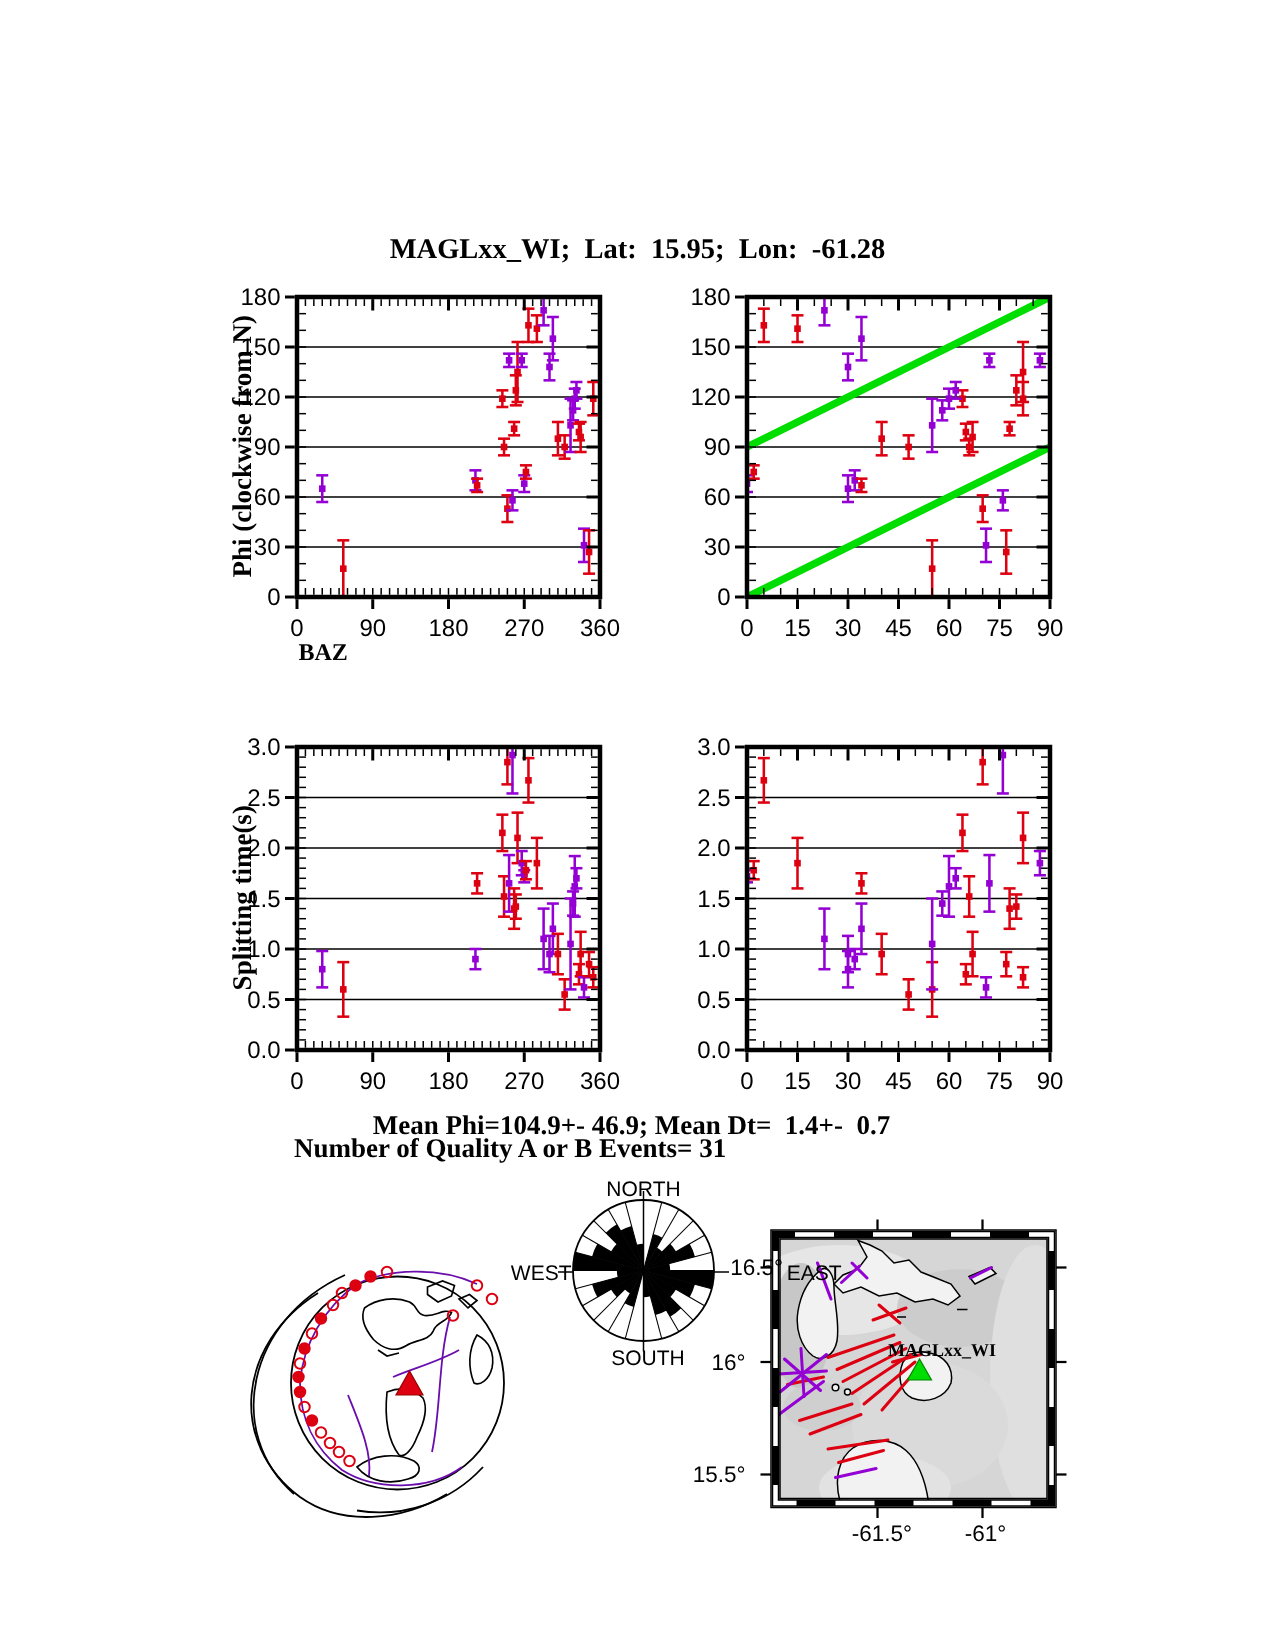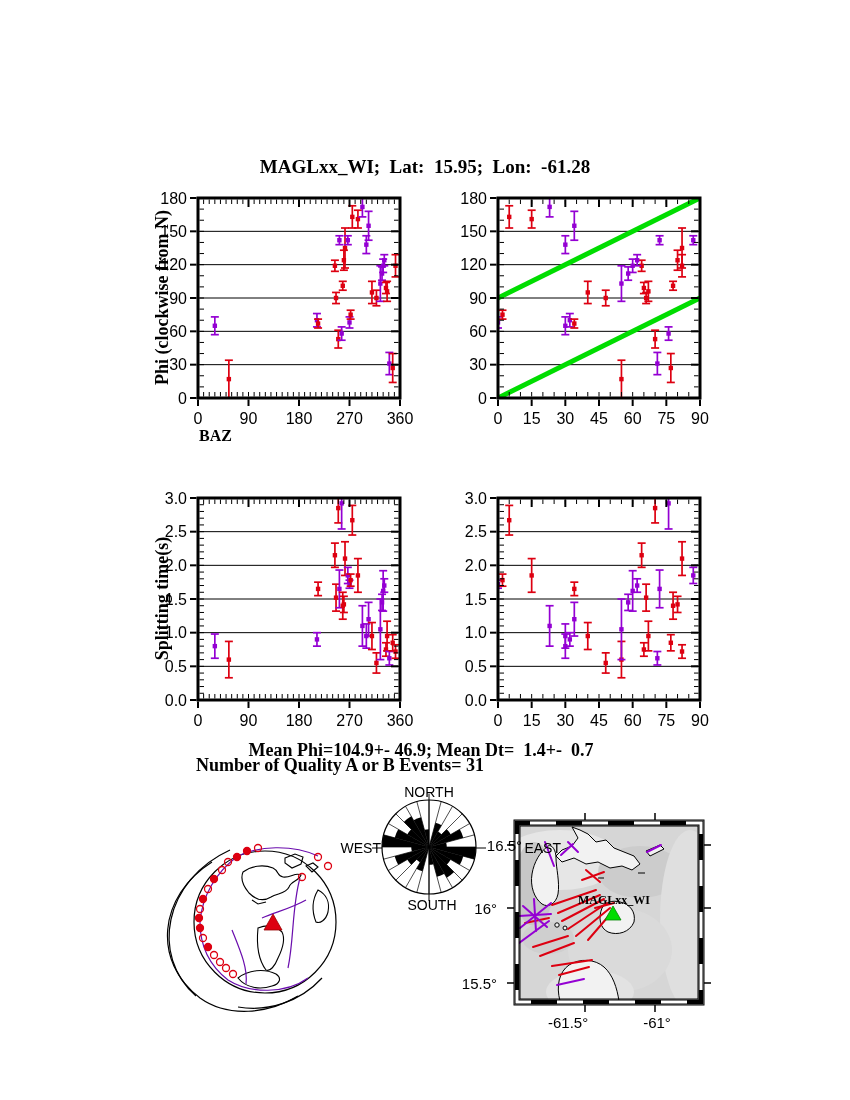--- a/index.html
+++ b/index.html
@@ -1372,17 +1372,17 @@
   <div class="txt meantxt" style="left:196px;top:755px;font-family:Liberation Serif, serif;">Number of Quality A or B Events= 31</div>
 
   <div class="txt compass" style="left:379px;top:784px;width:100px;text-align:center;">NORTH</div>
   <div class="txt compass" style="left:382px;top:897px;width:100px;text-align:center;">SOUTH</div>
   <div class="txt compass" style="left:301px;top:840px;width:80px;text-align:right;">WEST</div>
   <div class="txt compass" style="left:481px;top:840px;width:80px;text-align:right;">EAST</div>
 
   <div class="txt maplab" style="left:462px;top:837px;width:60px;text-align:right;">16.5°</div>
   <div class="txt maplab" style="left:437px;top:900px;width:60px;text-align:right;">16°</div>
   <div class="txt maplab" style="left:437px;top:975px;width:60px;text-align:right;">15.5°</div>
-  <div class="txt maplab" style="left:548px;top:1014px;width:80px;">-61.5°</div>
+  <div class="txt maplab" style="left:548px;top:1014px;width:80px;text-align:center;">-61.5°</div>
   <div class="txt maplab" style="left:617px;top:1014px;width:80px;text-align:center;">-61°</div>
 
-  <div class="txt stationlab" style="left:564px;top:893px;width:100px;">MAGLxx_WI</div>
+  <div class="txt stationlab" style="left:564px;top:893px;width:100px;text-align:right;">MAGLxx_WI</div>
 </div>
 
 </body></html>

